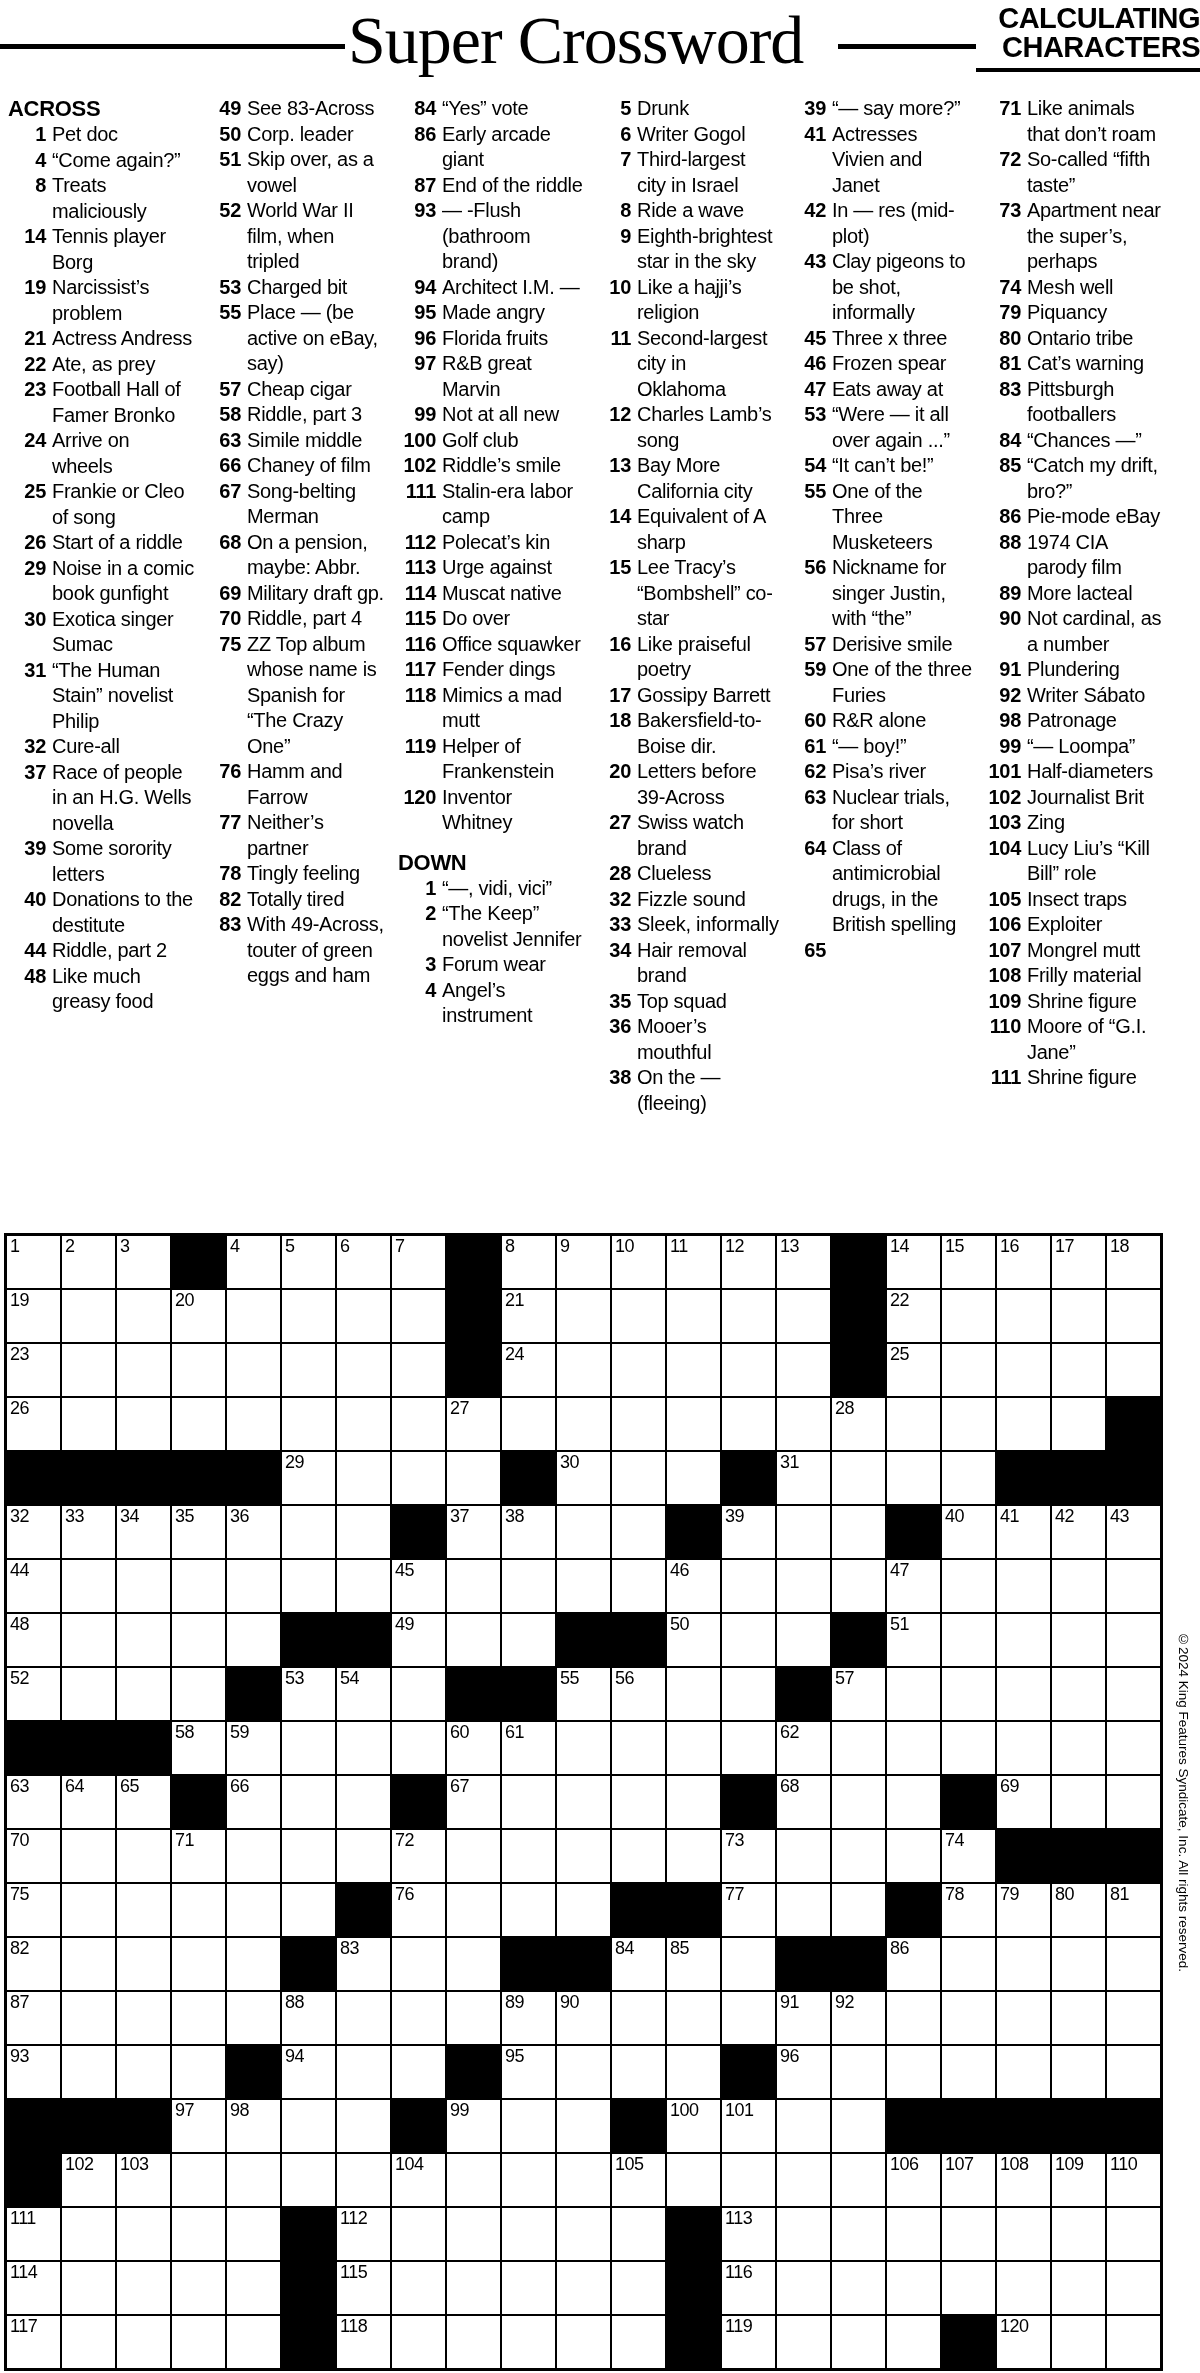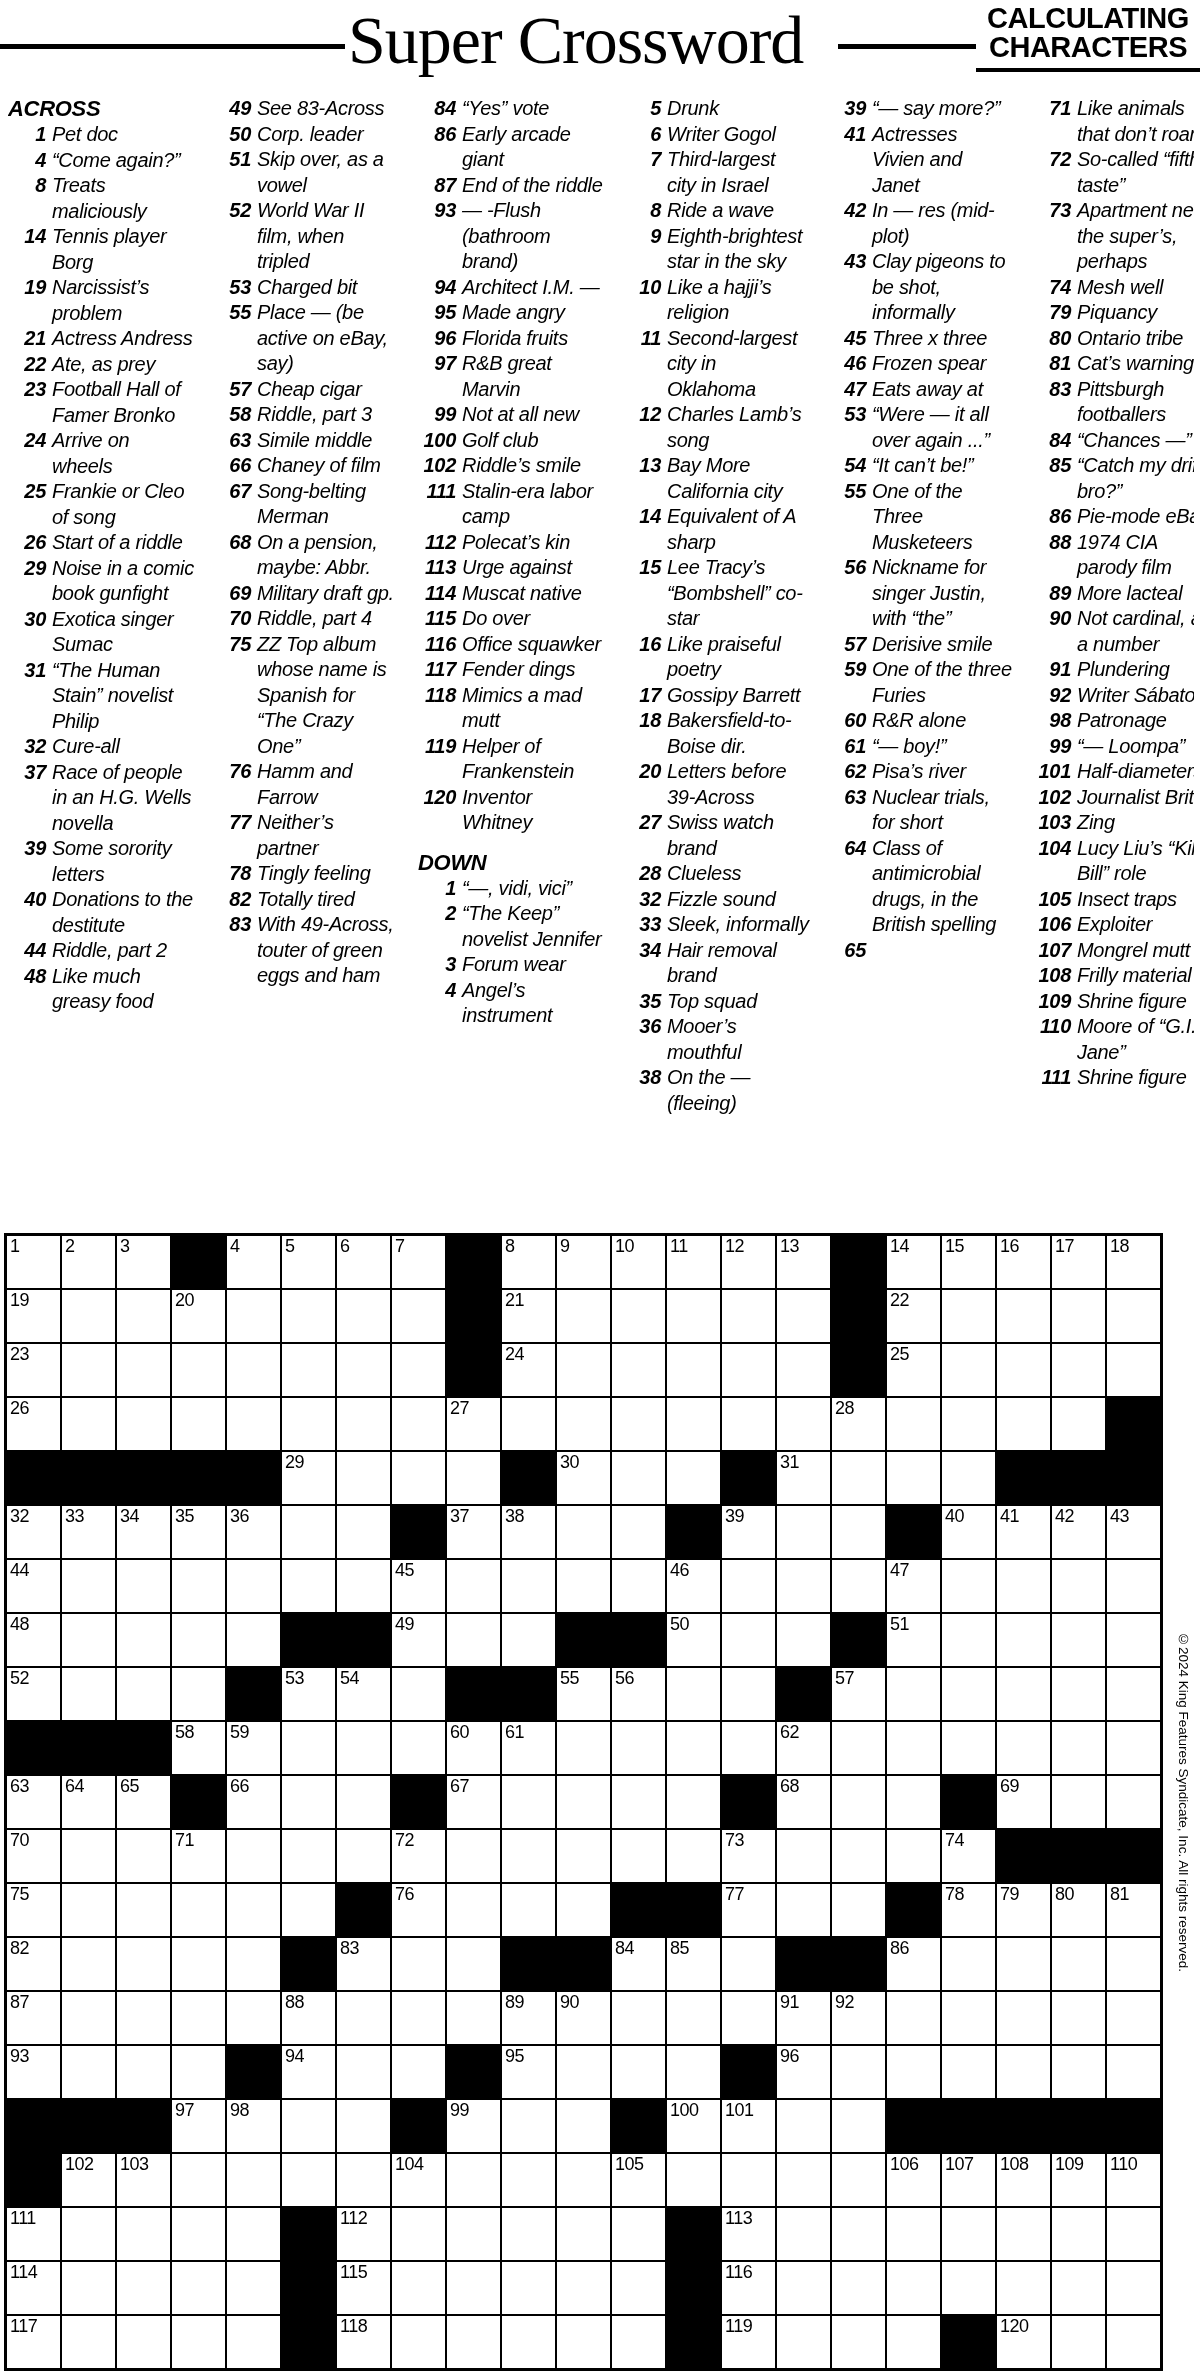--- a/index.html
+++ b/index.html
@@ -12,28 +12,28 @@
   .rule{position:absolute;top:44px;height:5px;background:#000;}
   .rule-left{left:0;width:345px;}
   .rule-right{left:838px;width:138px;}
   .title{
     position:absolute;left:348px;top:-8px;white-space:nowrap;
     font-family:"Liberation Serif",serif;font-size:68px;line-height:96px;
     letter-spacing:-1px;
   }
   .title .t-main{font-weight:normal;}
   .theme{
-    position:absolute;right:0;top:4px;width:224px;text-align:center;
+    position:absolute;right:0;top:4px;width:224px;text-align:right;
     font-weight:bold;font-size:29px;line-height:29px;letter-spacing:-0.5px;
     border-bottom:4px solid #000;padding-bottom:6px;
   }
   
   .clues{
     position:absolute;left:8px;top:96px;width:1186px;height:1134px;
-    display:flex;gap:19px;overflow:hidden;font-style:italic;
+    display:flex;gap:9px;overflow:hidden;
   }
   .clue-col{width:186px;flex:0 0 186px;}
   .clue-head{
     font-weight:bold;font-size:22px;line-height:26px;letter-spacing:-0.3px;
   }
   .clue-head.gap{margin-top:14px;}
   .clue{display:flex;font-size:20px;line-height:25.5px;letter-spacing:-0.3px;}
   .clue .n{flex:0 0 38px;text-align:right;font-weight:bold;padding-right:6px;}
   .clue .t{flex:1;}
   

